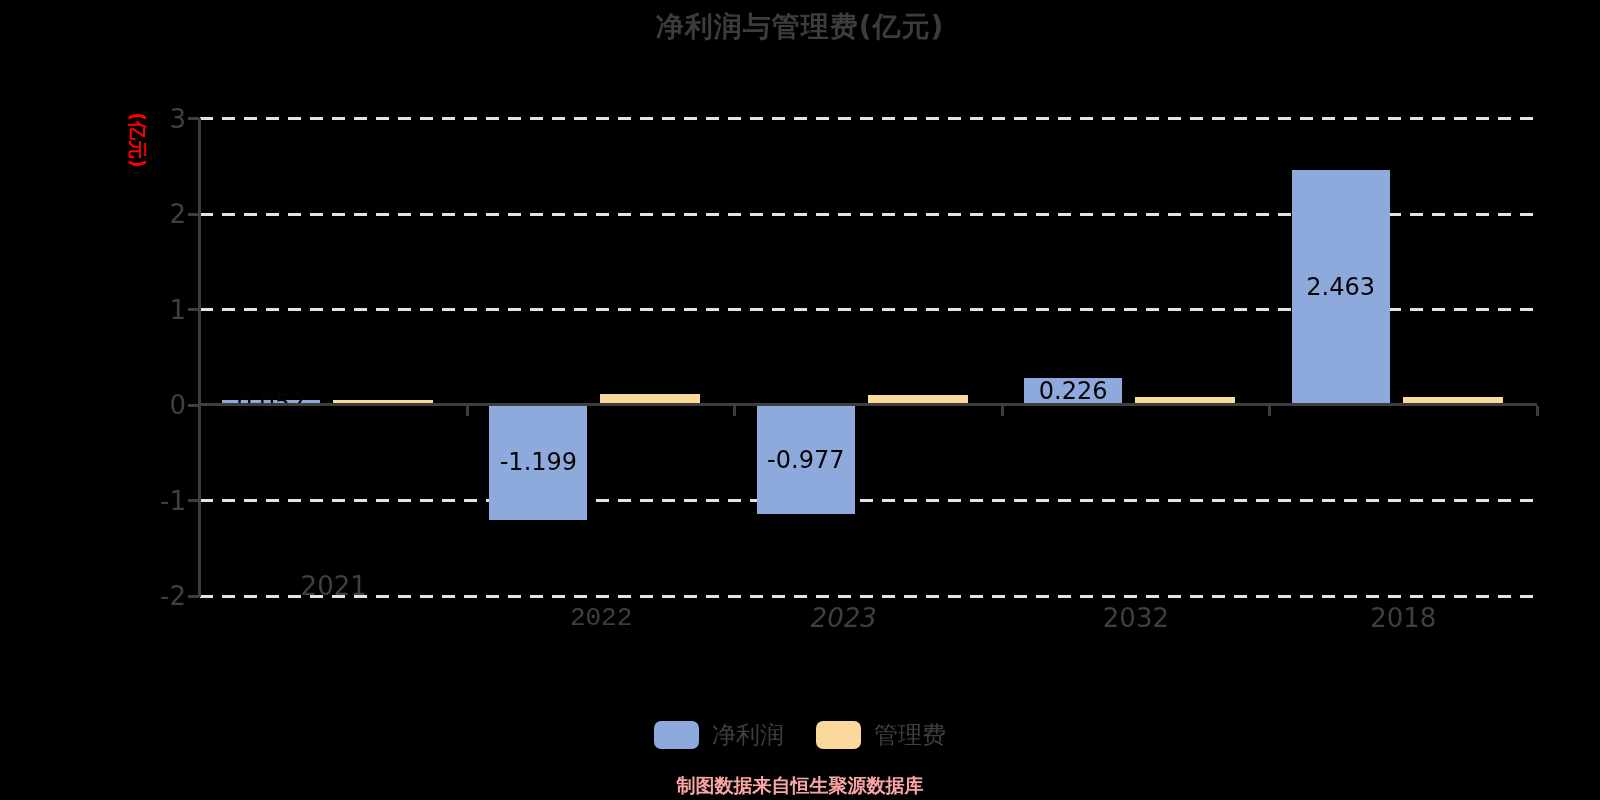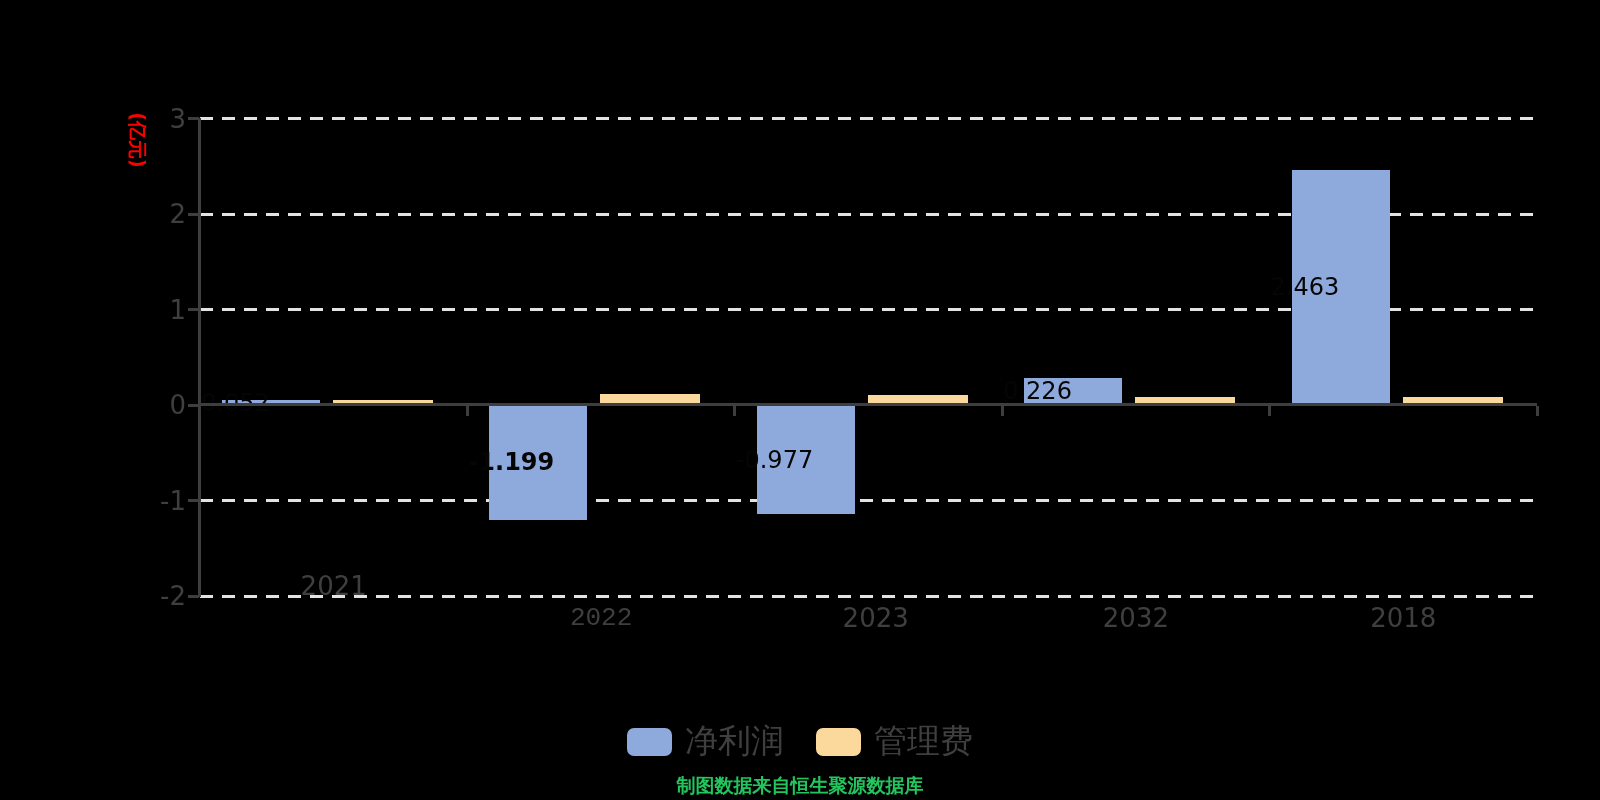--- a/index.html
+++ b/index.html
@@ -5,47 +5,48 @@
   html,body{margin:0;padding:0;background:#000;}
   .canvas{position:relative;width:1600px;height:800px;background:#000000;overflow:hidden;
           font-family:"DejaVu Sans","Liberation Sans",sans-serif;}
   .chart-title{position:absolute;top:8px;left:0;width:100%;text-align:center;
                font-size:28px;font-weight:bold;color:#3C3C3C;letter-spacing:1px;}
   .y-unit{position:absolute;left:100px;top:127px;width:74px;text-align:center;
           font-size:19px;font-weight:600;color:#FF0000;transform:rotate(90deg);white-space:nowrap;}
   .gridline{position:absolute;height:3px;
             background:repeating-linear-gradient(90deg,#E3E3E3 0 13px,transparent 13px 22px);z-index:1;}
   .bar{position:absolute;z-index:2;}
-  .bar-label{position:absolute;z-index:3;color:#050505;font-size:24px;text-align:left;}
+  .bar-label{position:absolute;z-index:3;color:#050505;font-size:24px;text-align:center;}
   .axis-line,.tick{position:absolute;background:#3E3E3E;z-index:4;}
   .ytick-label{position:absolute;color:#3F3F3F;font-size:26px;text-align:right;z-index:5;}
   .xtick-label{position:absolute;color:#3F3F3F;font-size:26px;text-align:center;z-index:5;}
   .legend{position:absolute;top:719px;left:0;width:100%;display:flex;justify-content:center;
           gap:32px;align-items:center;}
   .legend-item{display:flex;align-items:center;gap:13px;cursor:pointer;}
   .legend-swatch{width:45px;height:28px;border-radius:7px;}
-  .legend-label{font-size:33px;color:#3F3F3F;}
+  .legend-label{font-size:24px;color:#3F3F3F;}
   .source{position:absolute;top:773px;left:0;width:100%;text-align:center;
-          font-size:19px;font-weight:bold;color:#22c55e;}
+          font-size:19px;font-weight:bold;color:#fca5a5;}
 </style>
 </head>
 <body>
 
 <div class="canvas">
+  <div class="chart-title">净利润与管理费(亿元)</div>
   <div class="y-unit">(亿元)</div>
   <div id="plot">
       <div class="gridline" style="left: 200px; width: 1337px; top: 117px;"></div>
       <div class="gridline" style="left: 200px; width: 1337px; top: 212.5px;"></div>
       <div class="gridline" style="left: 200px; width: 1337px; top: 308px;"></div>
       <div class="gridline" style="left: 200px; width: 1337px; top: 499px;"></div>
       <div class="gridline" style="left: 200px; width: 1337px; top: 594.5px;"></div>
       <div class="bar" style="left: 222px; top: 400.034px; width: 98px; height: 4.966px; background: rgb(142, 169, 219);"></div>
       <div class="bar-label" style="left: 201px; width: 140px; top: 386.517px; height: 32px; line-height: 32px;">0.052</div>
       <div class="bar" style="left: 489.4px; top: 405px; width: 98px; height: 114.504px; background: rgb(142, 169, 219);"></div>
-      <div class="bar-label" style="left: 468.4px; width: 140px; top: 446.252px; height: 32px; line-height: 32px; font-weight: bold;">-1.199</div>
+      <div class="bar-label" style="left: 468.4px; width: 140px; top: 446.252px; height: 32px; line-height: 32px;">-1.199</div>
       <div class="bar" style="left: 756.8px; top: 405px; width: 98px; height: 109.443px; background: rgb(142, 169, 219);"></div>
       <div class="bar-label" style="left: 735.8px; width: 140px; top: 443.721px; height: 32px; line-height: 32px;">-0.977</div>
       <div class="bar" style="left: 1024.2px; top: 377.591px; width: 98px; height: 27.4085px; background: rgb(142, 169, 219);"></div>
       <div class="bar-label" style="left: 1003.2px; width: 140px; top: 375.296px; height: 32px; line-height: 32px;">0.226</div>
       <div class="bar" style="left: 1291.6px; top: 169.784px; width: 98px; height: 235.216px; background: rgb(142, 169, 219);"></div>
       <div class="bar-label" style="left: 1270.6px; width: 140px; top: 271.392px; height: 32px; line-height: 32px;">2.463</div>
       <div class="bar" style="left: 333px; top: 400.225px; width: 100px; height: 4.775px; background: rgb(251, 216, 156);"></div>
       <div class="bar" style="left: 600.4px; top: 394.495px; width: 100px; height: 10.505px; background: rgb(251, 216, 156);"></div>
       <div class="bar" style="left: 867.8px; top: 395.45px; width: 100px; height: 9.55px; background: rgb(251, 216, 156);"></div>
       <div class="bar" style="left: 1135.2px; top: 396.882px; width: 100px; height: 8.1175px; background: rgb(251, 216, 156);"></div>
@@ -62,21 +63,21 @@
       <div class="ytick-label" style="left: 110px; width: 76px; top: 388px; height: 34px; line-height: 34px;">0</div>
       <div class="tick" style="left: 188px; width: 11px; top: 499px; height: 3px;"></div>
       <div class="ytick-label" style="left: 110px; width: 76px; top: 483.5px; height: 34px; line-height: 34px;">-1</div>
       <div class="tick" style="left: 188px; width: 11px; top: 594.5px; height: 3px;"></div>
       <div class="ytick-label" style="left: 110px; width: 76px; top: 579px; height: 34px; line-height: 34px;">-2</div>
       <div class="tick" style="left: 465.9px; width: 3px; top: 406px; height: 10px;"></div>
       <div class="xtick-label" style="left: 200px; width: 267.4px; top: 571px;">2021</div>
       <div class="tick" style="left: 733.3px; width: 3px; top: 406px; height: 10px;"></div>
       <div class="xtick-label" style="left: 467.4px; width: 267.4px; top: 603px; font-family: Liberation Mono, monospace;">2022</div>
       <div class="tick" style="left: 1000.7px; width: 3px; top: 406px; height: 10px;"></div>
-      <div class="xtick-label" style="left: 742px; width: 267.4px; top: 603px;">2023</div>
+      <div class="xtick-label" style="left: 710px; width: 267.4px; top: 603px; font-style: italic;">2023</div>
       <div class="tick" style="left: 1268.1px; width: 3px; top: 406px; height: 10px;"></div>
       <div class="xtick-label" style="left: 1002.2px; width: 267.4px; top: 603px;">2032</div>
       <div class="tick" style="left: 1535.5px; width: 3px; top: 406px; height: 10px;"></div>
       <div class="xtick-label" style="left: 1269.6px; width: 267.4px; top: 603px;">2018</div>
     </div>
   <div class="legend" id="legend">
       <div class="legend-item">
         <div class="legend-swatch" style="background: rgb(142, 169, 219);"></div>
         <div class="legend-label">净利润</div>
       </div>

